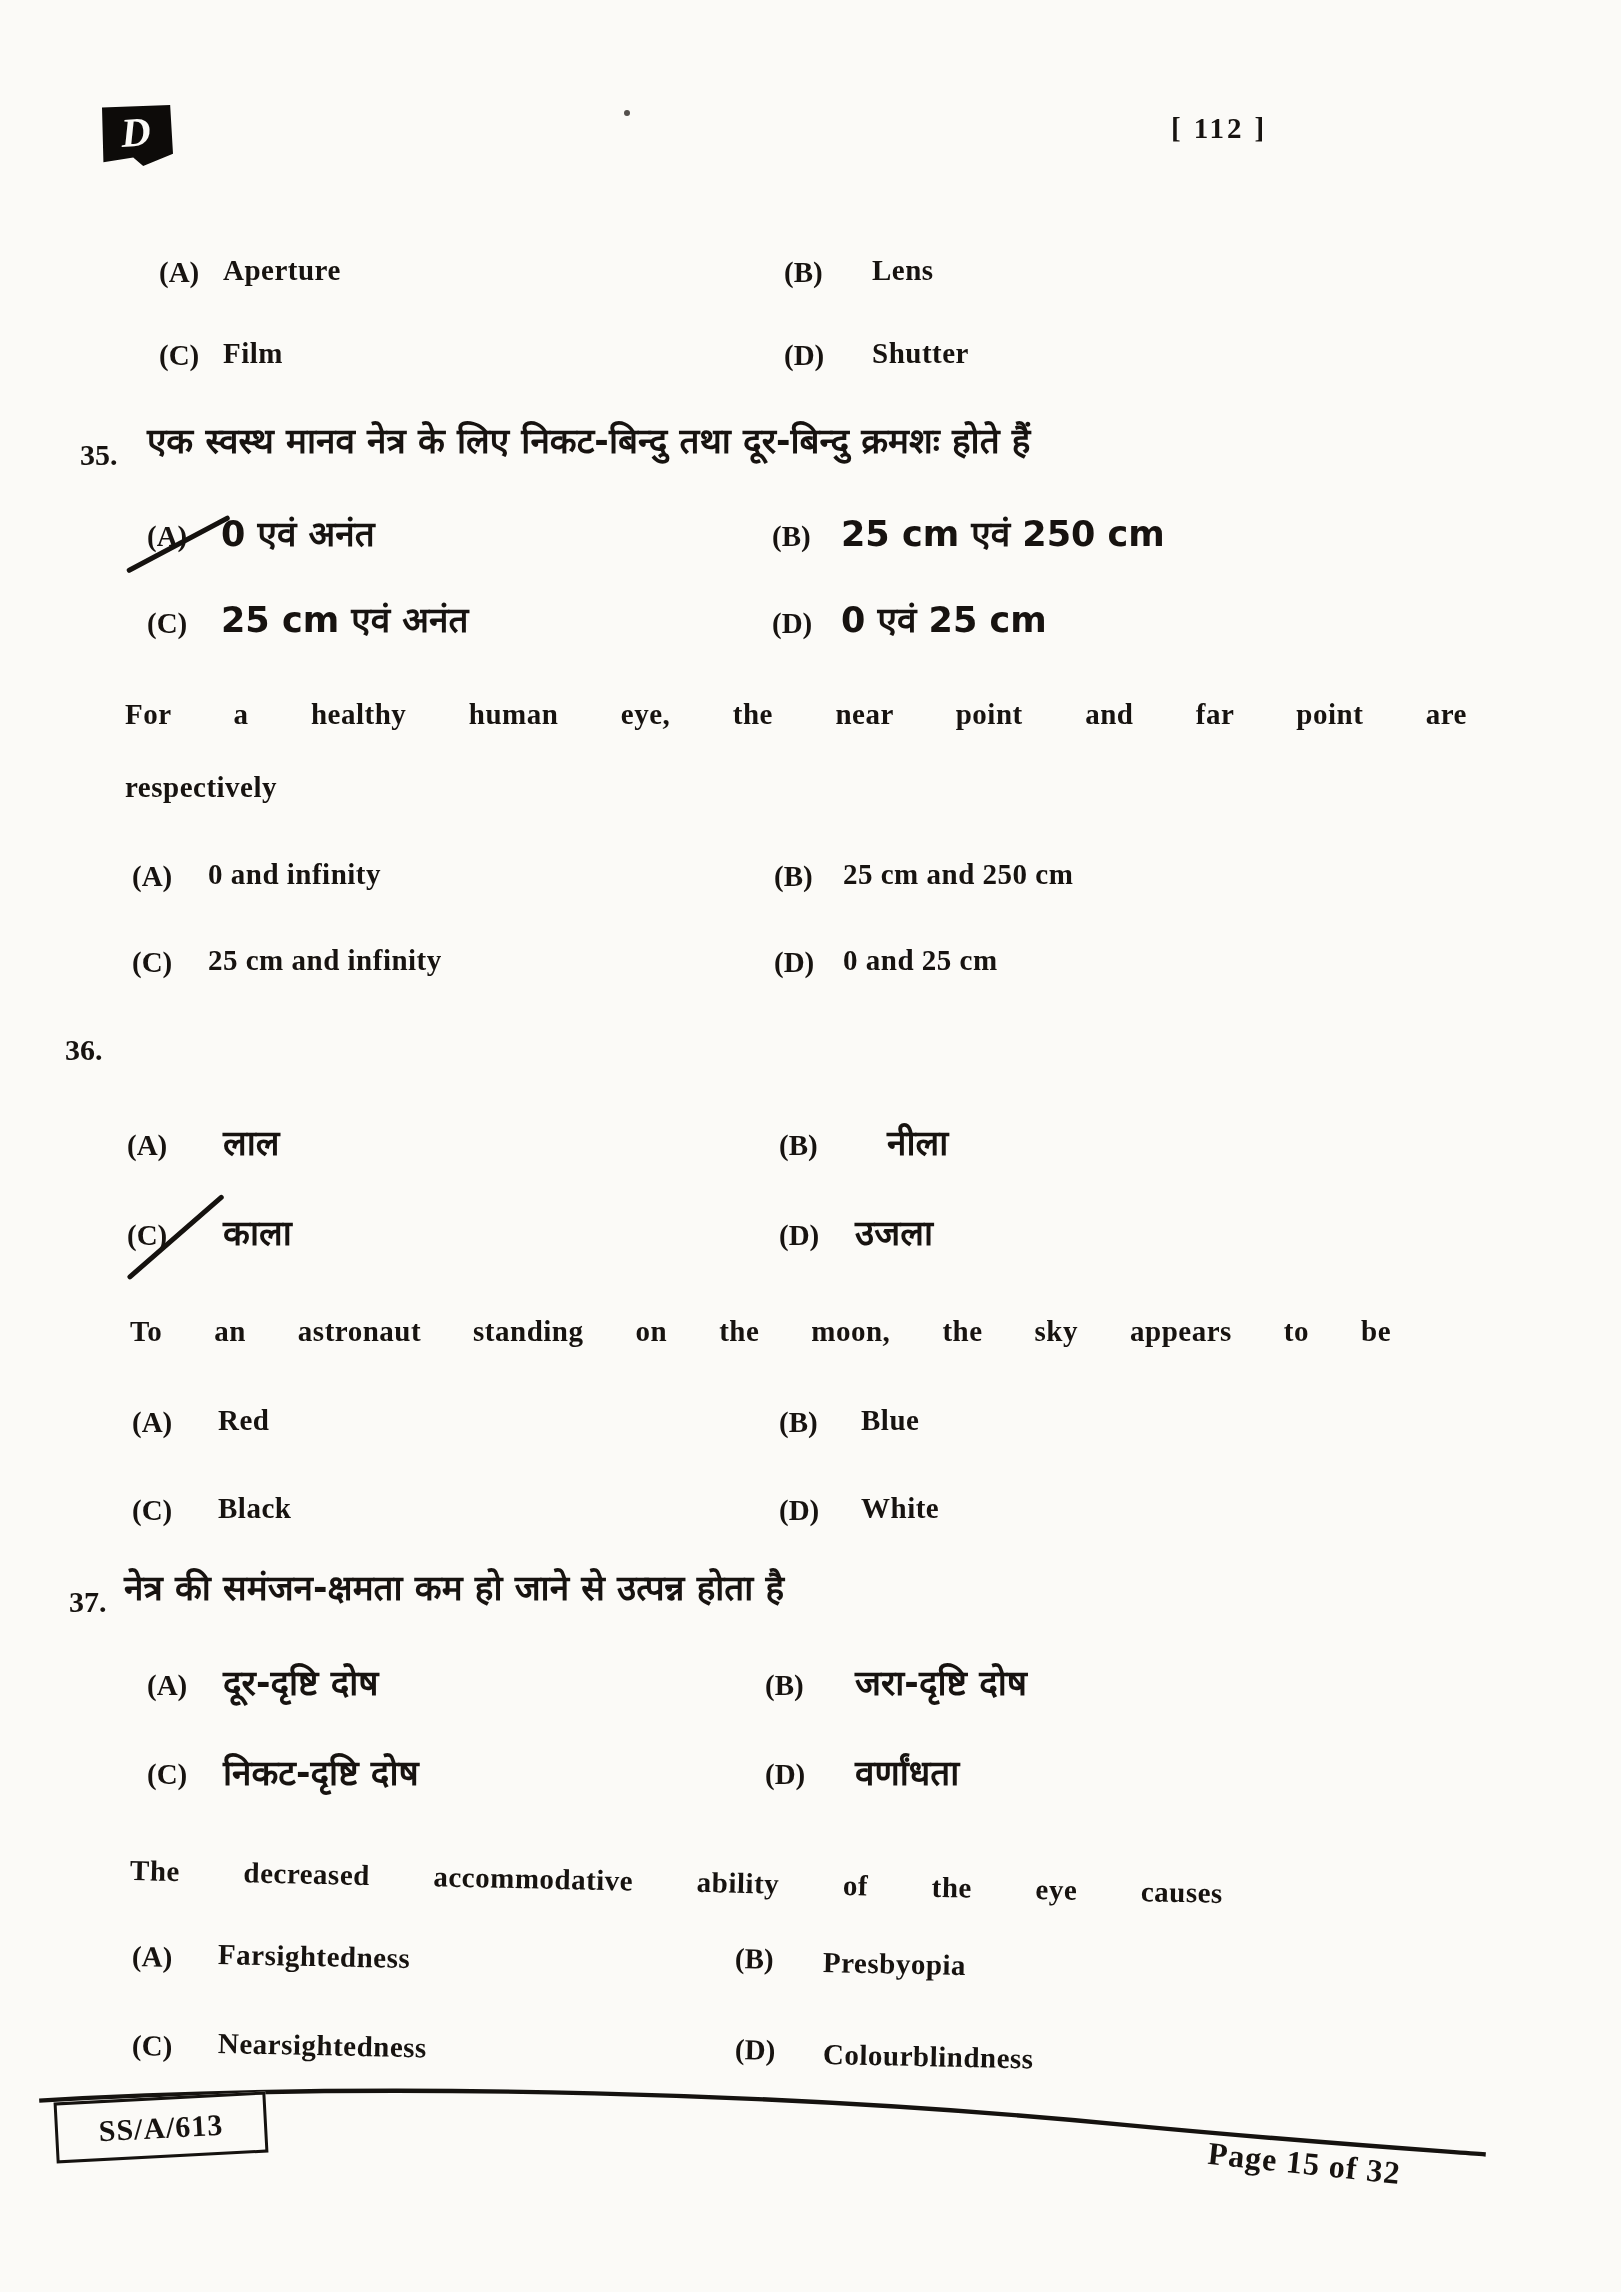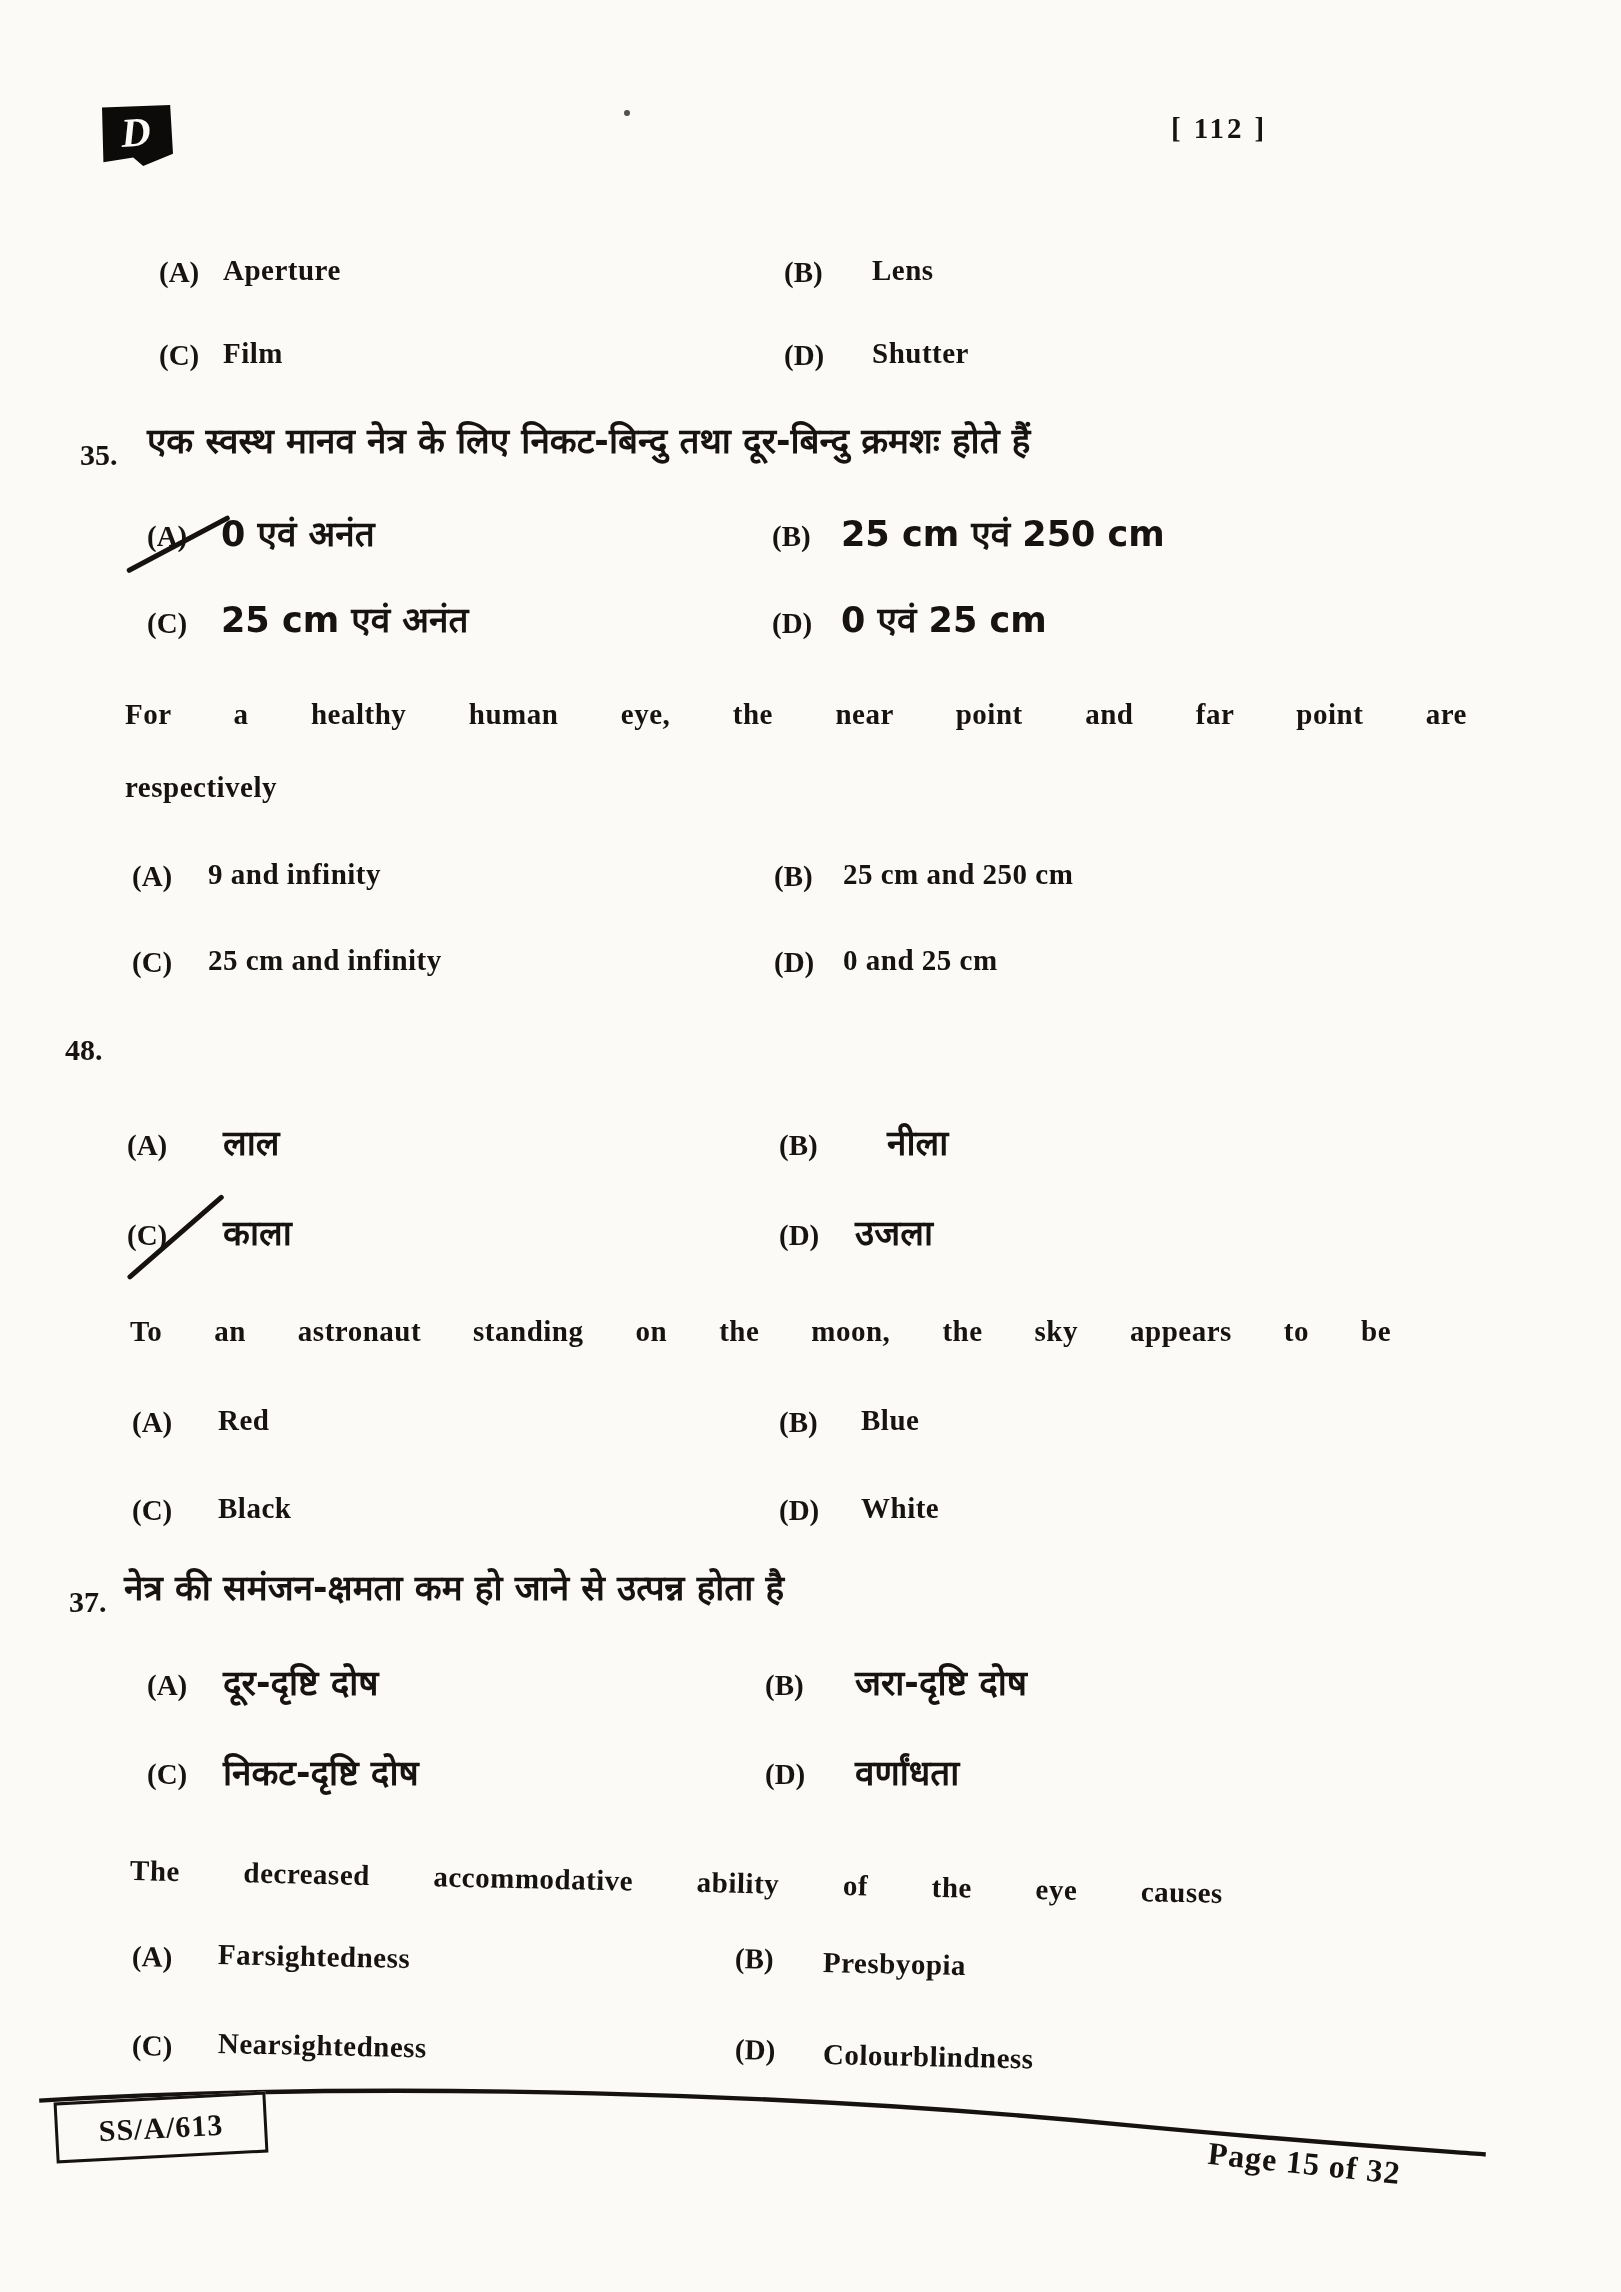--- a/index.html
+++ b/index.html
@@ -68,29 +68,29 @@
 
   <div class="abs lbl" style="left:147px;top:607px;">(C)</div>
   <div class="abs hin" style="left:221px;top:600px;">25 cm एवं अनंत</div>
   <div class="abs lbl" style="left:772px;top:607px;">(D)</div>
   <div class="abs hin" style="left:841px;top:600px;">0 एवं 25 cm</div>
 
   <div class="abs eng jst" style="left:125px;top:698px;width:1342px;">For a healthy human eye, the near point and far point are</div>
   <div class="abs eng" style="left:125px;top:771px;">respectively</div>
 
   <div class="abs lbl" style="left:132px;top:860px;">(A)</div>
-  <div class="abs eng" style="left:208px;top:858px;">9 and infinity</div>
+  <div class="abs eng" style="left:208px;top:858px;">0 and infinity</div>
   <div class="abs lbl" style="left:774px;top:860px;">(B)</div>
   <div class="abs eng" style="left:843px;top:858px;">25 cm and 250 cm</div>
   <div class="abs lbl" style="left:132px;top:946px;">(C)</div>
   <div class="abs eng" style="left:208px;top:944px;">25 cm and infinity</div>
   <div class="abs lbl" style="left:774px;top:946px;">(D)</div>
   <div class="abs eng" style="left:843px;top:944px;">0 and 25 cm</div>
 
-  <div class="abs num" style="left:65px;top:1033px;">48.</div>
+  <div class="abs num" style="left:65px;top:1033px;">36.</div>
 
   <div class="abs lbl" style="left:127px;top:1129px;">(A)</div>
   <div class="abs hin" style="left:223px;top:1123px;">लाल</div>
   <div class="abs lbl" style="left:779px;top:1129px;">(B)</div>
   <div class="abs hin" style="left:887px;top:1123px;">नीला</div>
 
   <div class="abs lbl" style="left:127px;top:1219px;">(C)</div>
   <div class="abs hin" style="left:223px;top:1213px;">काला</div>
   <div class="abs lbl" style="left:779px;top:1219px;">(D)</div>
   <div class="abs hin" style="left:855px;top:1213px;">उजला</div>

